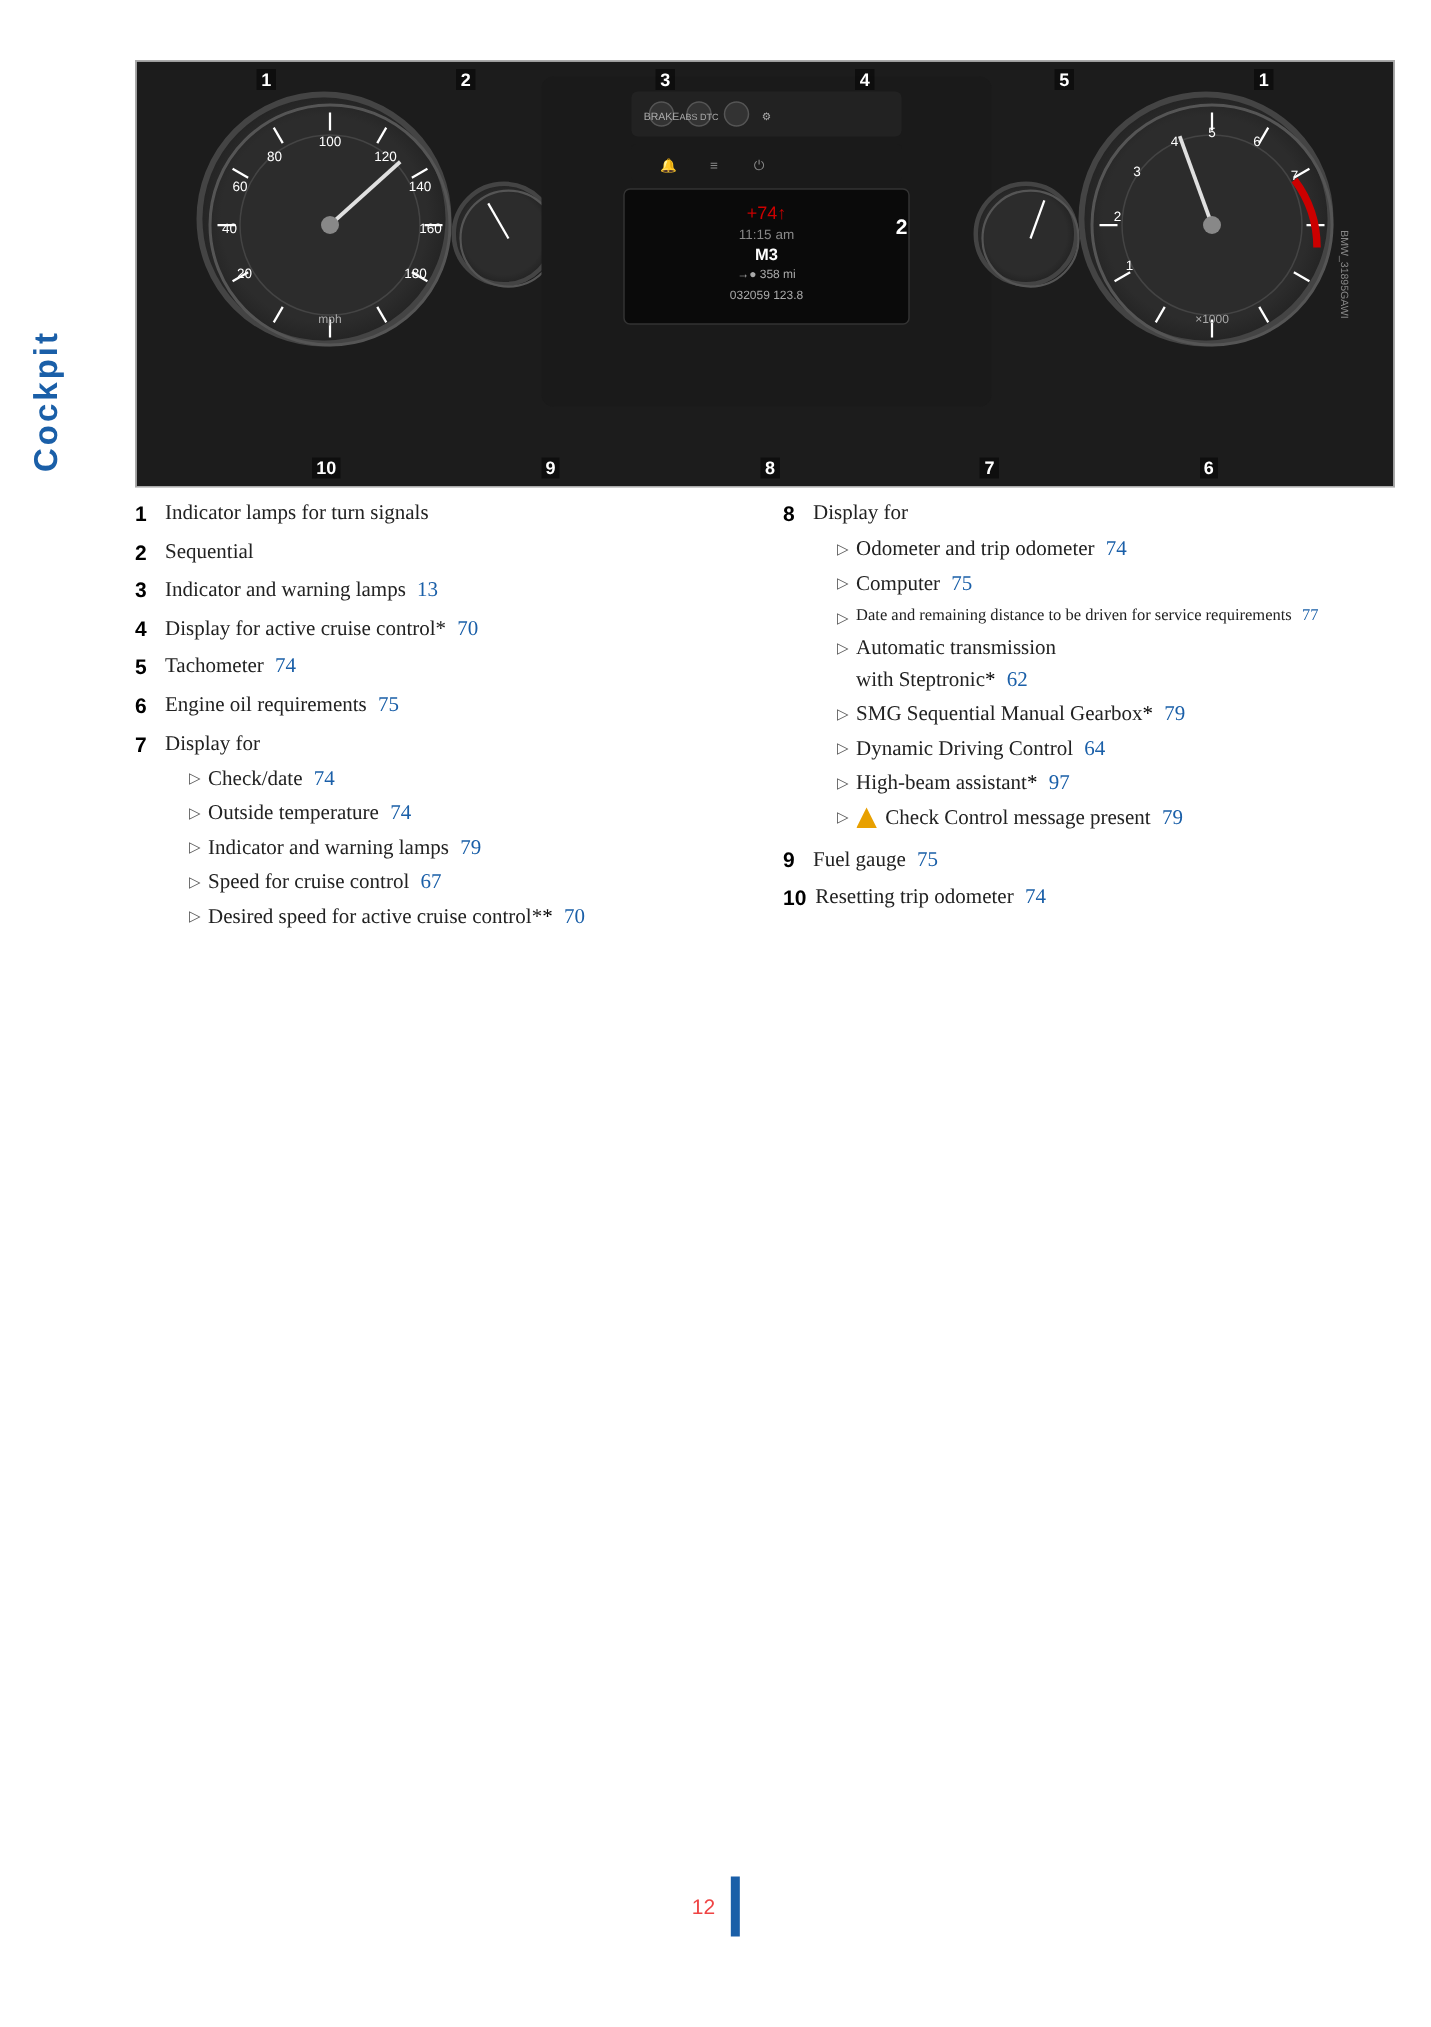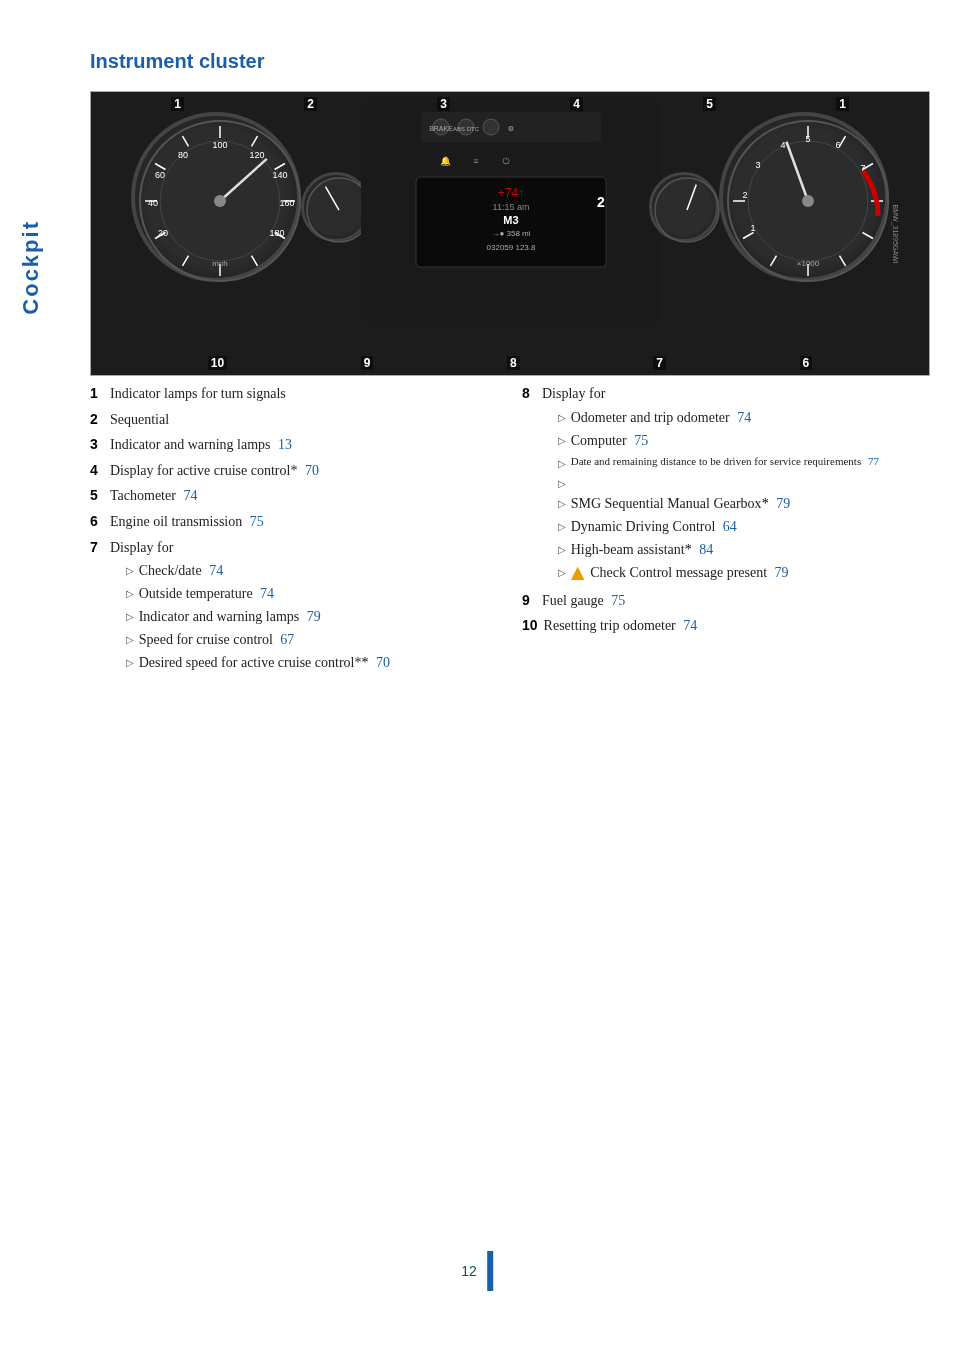--- a/index.html
+++ b/index.html
@@ -106,21 +106,21 @@
       color: #000;
     }
 
     
     .page-footer {
       position: absolute;
       bottom: 60px;
       left: 50%;
       transform: translateX(-50%);
       font-size: 14px;
-      color: #14532d;
+      color: #ef4444;
       display: flex;
       align-items: center;
       gap: 10px;
     }
 
     .page-bar {
       width: 6px;
       height: 40px;
       background: #1a5fa8;
       display: inline-block;
@@ -217,21 +217,20 @@
       white-space: nowrap;
     }
   </style>
 </head>
 <body>
 
 <div class="sidebar-label">Cockpit</div>
 
 <div class="main-content">
 
-  <div class="section-title">Instrument cluster</div>
 
   <div class="img-wrapper">
     <div class="dash-img">
       <div class="dash-inner">
 
         <div class="g-speed">
           <svg width="170" height="170" viewBox="0 0 170 170">
             <circle cx="85" cy="85" r="80" fill="none" stroke="#555" stroke-width="2"></circle>
             <circle cx="85" cy="85" r="60" fill="none" stroke="#444" stroke-width="1"></circle>
 
@@ -396,21 +395,21 @@
         <span class="item-num">5</span>
         <span class="item-text">
           <span>Tachometer</span>
           <span class="page-num">74</span>
         </span>
       </div>
 
       <div class="desc-item">
         <span class="item-num">6</span>
         <span class="item-text">
-          <span>Engine oil transmission</span>
+          <span>Engine oil requirements</span>
           <span class="page-num">75</span>
         </span>
       </div>
 
       <div class="desc-item" style="align-items: flex-start;">
         <span class="item-num">7</span>
         <span class="item-text">
           <span>Display for</span>
           <ul class="sub-list">
             <li>
@@ -477,40 +476,45 @@
             </li>
             <li>
               <span class="tri">▷</span>
               <span style="font-size:11px;">
                 <span>Date and remaining distance to be driven for service requirements</span>
                 <span class="page-num">77</span>
               </span>
             </li>
             <li>
               <span class="tri">▷</span>
+              <span>
+                <span>Automatic transmission</span><br>
+                <span>with Steptronic<span class="asterisk">*</span></span>
+                <span class="page-num">62</span>
+              </span>
             </li>
             <li>
               <span class="tri">▷</span>
               <span>
                 <span>SMG Sequential Manual Gearbox<span class="asterisk">*</span></span>
                 <span class="page-num">79</span>
               </span>
             </li>
             <li>
               <span class="tri">▷</span>
               <span>
                 <span>Dynamic Driving Control</span>
                 <span class="page-num">64</span>
               </span>
             </li>
             <li>
               <span class="tri">▷</span>
               <span>
                 <span>High-beam assistant<span class="asterisk">*</span></span>
-                <span class="page-num">84</span>
+                <span class="page-num">97</span>
               </span>
             </li>
             <li>
               <span class="tri">▷</span>
               <span>
                 <span style="display:inline-block;width:14px;height:14px;background:#e8a000;clip-path:polygon(50% 0%, 0% 100%, 100% 100%);margin-right:2px;vertical-align:middle;"></span>
                 <span>Check Control message present</span>
                 <span class="page-num">79</span>
               </span>
             </li>

